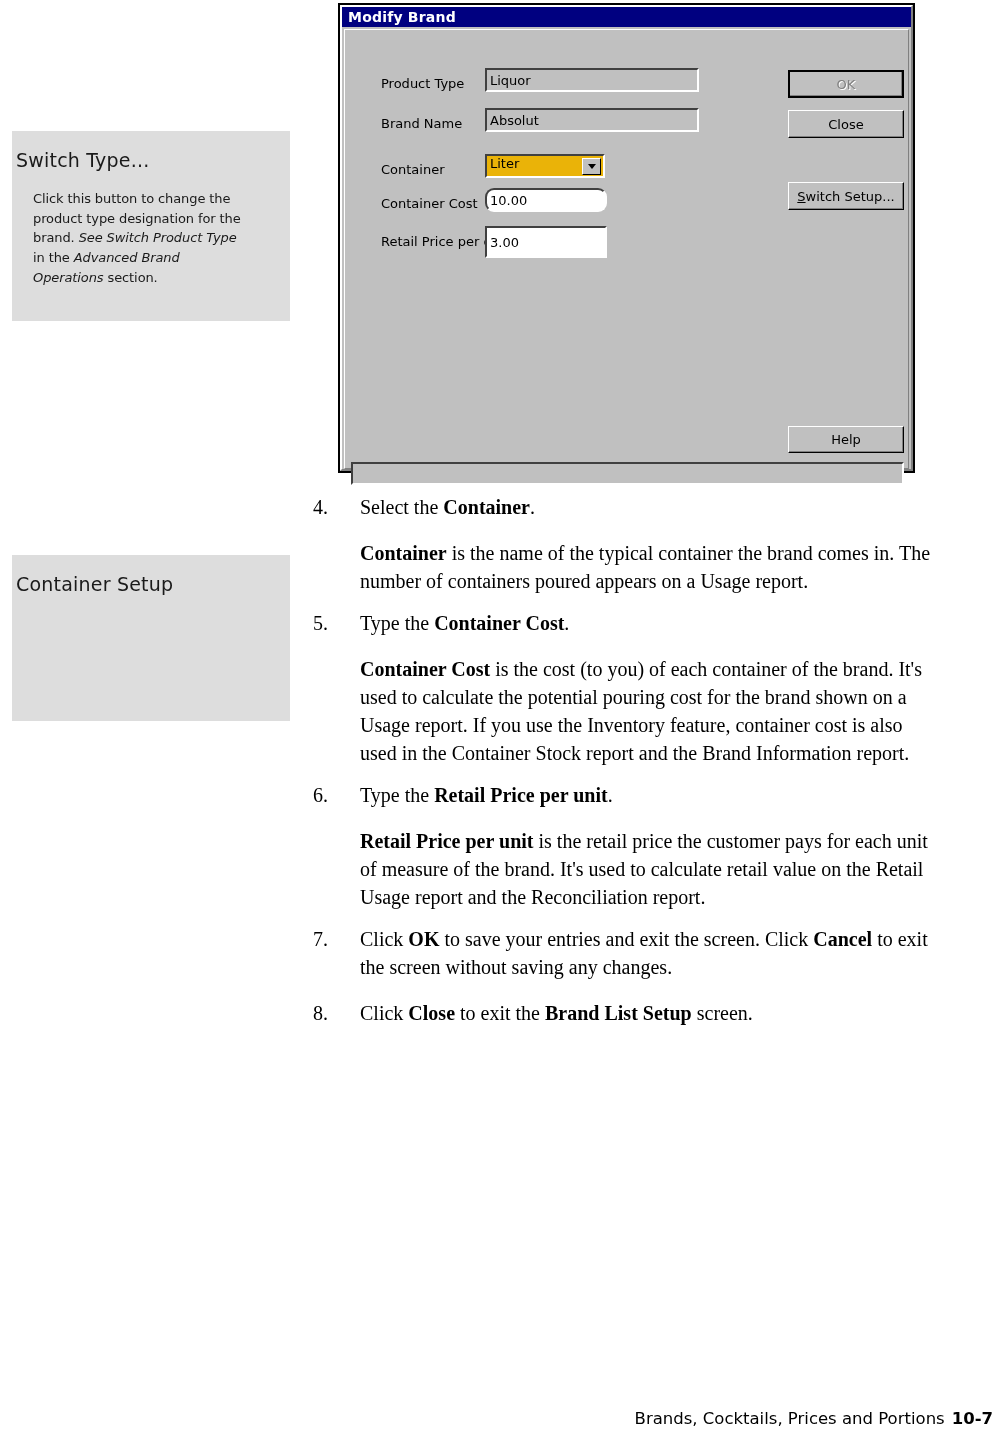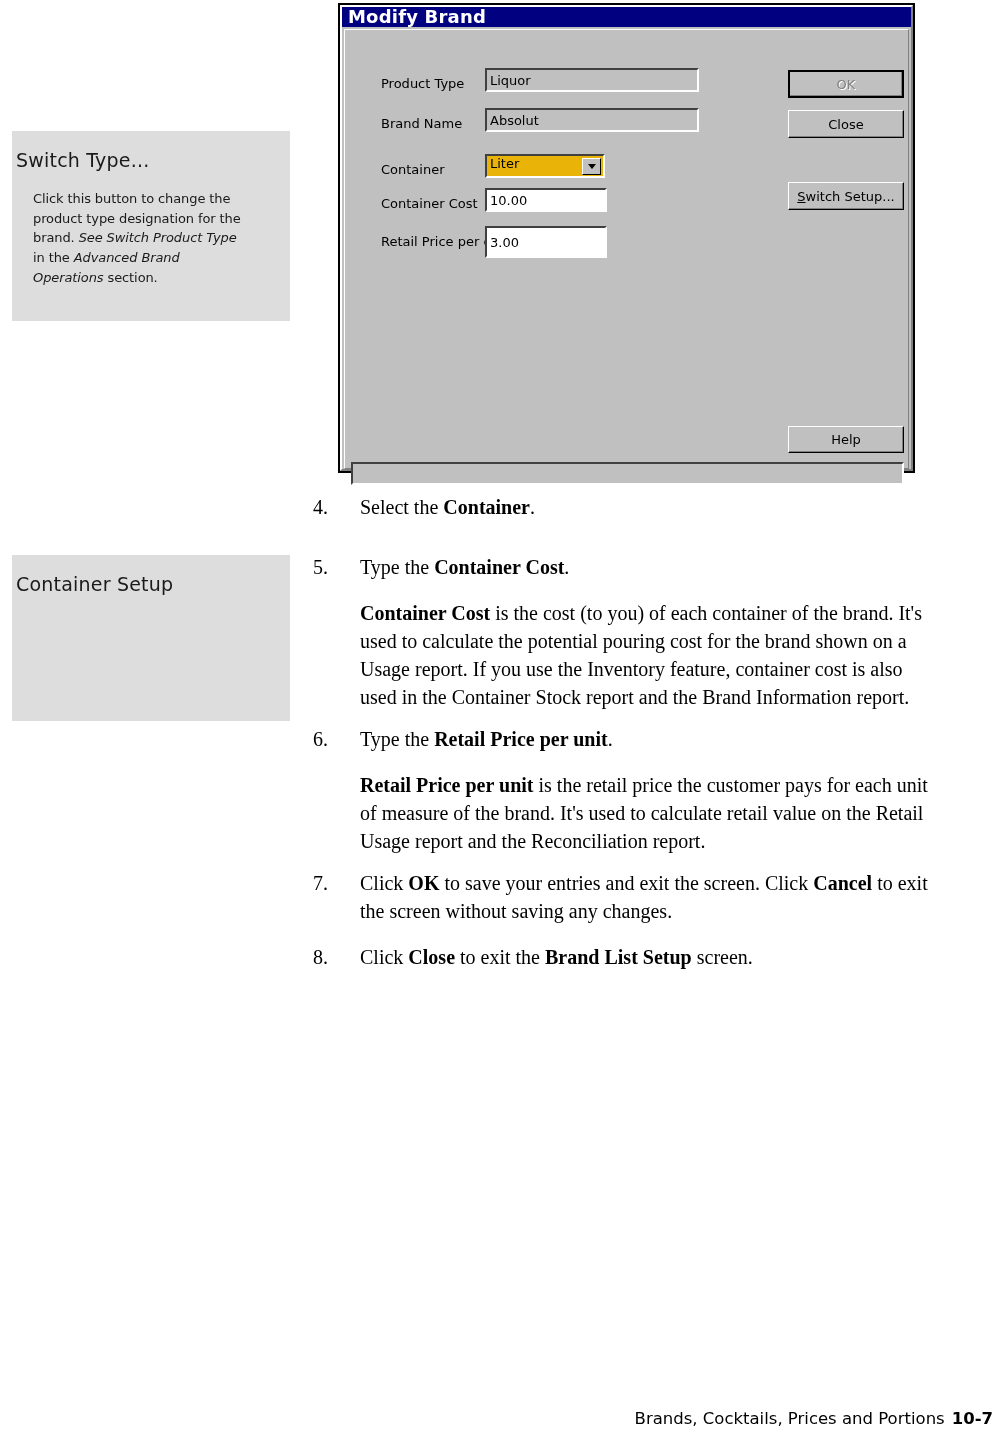--- a/index.html
+++ b/index.html
@@ -67,21 +67,21 @@
     box-sizing: border-box;
   }
   .titlebar {
     position: absolute;
     left: 2px; top: 2px;
     width: 569px;
     height: 20px;
     background: #000080;
     color: #ffffff;
     font-family: "DejaVu Sans", sans-serif;
-    font-size: 18px;
+    font-size: 14px;
     font-weight: bold;
     line-height: 20px;
     padding-left: 6px;
     box-sizing: border-box;
     letter-spacing: 0.2px;
   }
   .dialog-client {
     position: absolute;
     left: 4px;
     top: 24px;
@@ -267,21 +267,21 @@
     <div class="field-label" style="left:36px; top:86px;">Brand Name</div>
     <div class="field readonly" style="left:140px; top:78px; width:214px; height:24px;">Absolut</div>
 
     <div class="field-label" style="left:36px; top:132px;">Container</div>
     <div class="combo" style="left:140px; top:124px; width:120px; height:24px;">
       <span>Liter</span>
       <span class="combo-arrow"></span>
     </div>
 
     <div class="field-label" style="left:36px; top:166px;">Container Cost</div>
-    <div class="field editable" style="left:140px; top:158px; width:122px; height:24px;">10.00</div>
+    <div class="field editable" style="left:140px; top:158px; width:122px; height:24px;border-radius:9px;">10.00</div>
 
     <div class="field-label" style="left:36px; top:204px;">Retail Price per oz</div>
     <div class="field editable" style="left:140px; top:196px; width:122px; height:32px;">3.00</div>
 
     <button class="btn default disabled" style="left:443px; top:40px; width:116px; height:28px;">OK</button>
 
     <button class="btn" style="left:443px; top:80px; width:116px; height:28px;">Close</button>
 
     <button class="btn" style="left:443px; top:152px; width:116px; height:28px;">
       <span class="accel">S</span>
@@ -295,20 +295,21 @@
 </div>
 
 <div class="steps">
 
   <div class="step">
     <div class="step-num">4.</div>
     <div class="step-text"><span>Select the </span><b>Container</b><span>.</span></div>
   </div>
   <div class="sp-md"></div>
 
+  <div class="para"><b>Container</b><span> is the name of the typical container the brand comes in. The number of containers poured appears on a Usage report.</span></div>
   <div class="sp-sm"></div>
 
   <div class="step">
     <div class="step-num">5.</div>
     <div class="step-text"><span>Type the </span><b>Container Cost</b><span>.</span></div>
   </div>
   <div class="sp-md"></div>
 
   <div class="para"><b>Container Cost</b><span> is the cost (to you) of each container of the brand. It's used to calculate the potential pouring cost for the brand shown on a Usage report. If you use the Inventory feature, container cost is also used in the Container Stock report and the Brand Information report.</span></div>
   <div class="sp-sm"></div>

